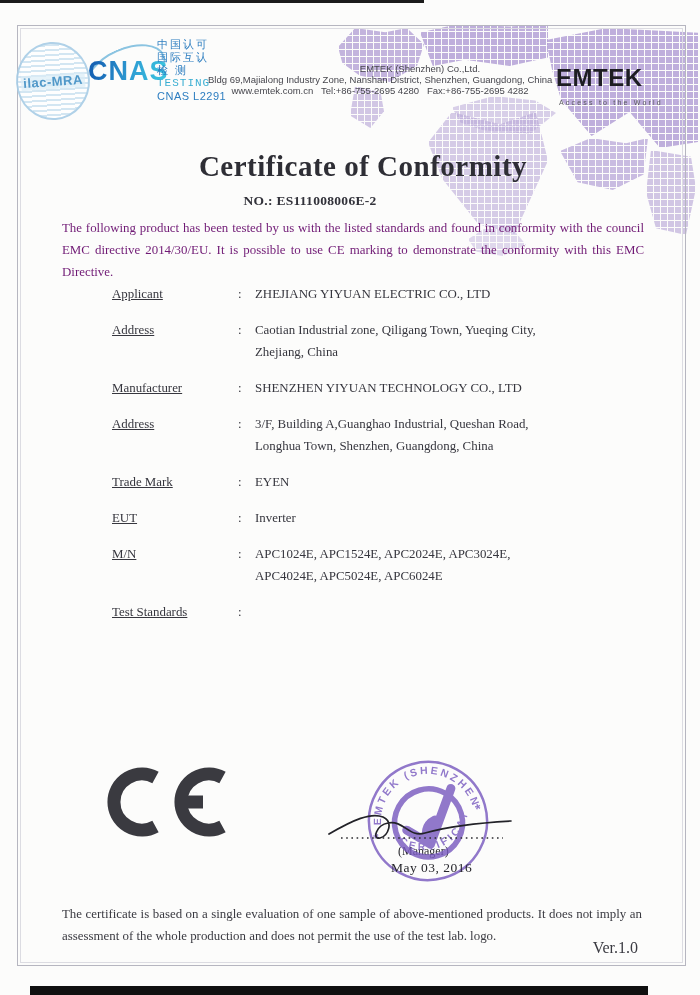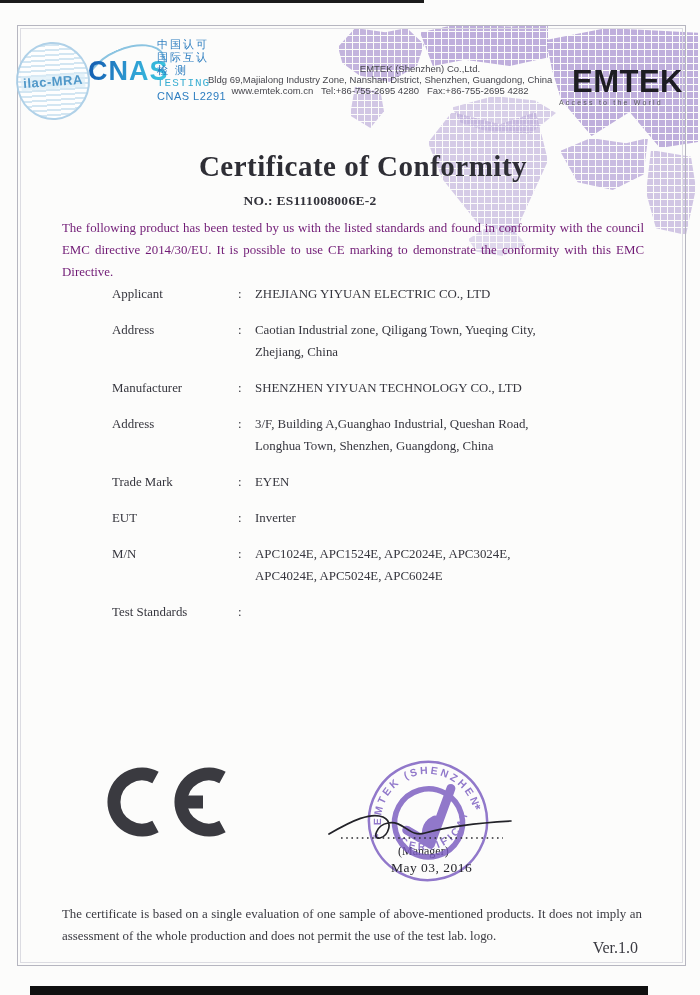--- a/index.html
+++ b/index.html
@@ -33,38 +33,38 @@
   .cnas-swoosh{position:absolute;left:84px;top:48px;width:80px;height:44px;z-index:2;border-radius:50%;
     border:2px solid rgba(46,150,205,.55);border-bottom-color:transparent;border-left-color:transparent;transform:rotate(-24deg);}
   .cnas-cn{position:absolute;left:157px;top:38px;z-index:2;color:#2c7dc0;line-height:13px;
     font-size:11px;letter-spacing:2px;font-family:"Liberation Sans",sans-serif;}
   .cnas-cn .cyan{color:#3aaed2;font-family:Liberation Mono, monospace;}
   .cnas-cn div{white-space:pre;}
   .hq{position:absolute;left:208px;top:63px;width:344px;z-index:2;text-align:center;
     font-family:"Liberation Sans",sans-serif;font-size:9.5px;line-height:11px;color:#46464d;}
   .hq .l1{margin-left:80px;white-space:pre;}
   .hq .l2,.hq .l3{white-space:pre;}
-  .emtek{position:absolute;left:572px;top:64px;z-index:2;font-family:"Liberation Sans",sans-serif;
-    font-weight:bold;font-size:31px;letter-spacing:.5px;color:#1d1d22;transform:scaleY(1.02);}
+  .emtek{position:absolute;left:556px;top:64px;z-index:2;font-family:"Liberation Sans",sans-serif;
+    font-weight:bold;font-size:24px;letter-spacing:.5px;color:#1d1d22;transform:scaleY(1.02);}
   .emtek-tag{position:absolute;left:559px;top:99px;z-index:2;font-family:"Liberation Sans",sans-serif;
     font-size:7px;letter-spacing:2.2px;color:#5a5a60;white-space:pre;}
 
   
   .title{position:absolute;left:0;top:150px;width:700px;text-align:center;z-index:2;
     font-weight:bold;font-size:29px;color:#2e2e35;letter-spacing:.5px;padding-left:13px;}
   .cert-no{position:absolute;left:0;top:193px;width:620px;text-align:center;z-index:2;
     font-weight:bold;font-size:13.5px;color:#32323a;letter-spacing:.3px;}
 
   .intro{position:absolute;left:62px;top:217px;width:582px;z-index:2;
     font-size:12.9px;line-height:22px;color:#701a75;text-align:justify;}
 
   
   .fields{position:absolute;left:112px;top:283px;width:500px;z-index:2;color:#36363e;}
   .frow{display:flex;margin-bottom:14px;font-size:12.9px;line-height:22px;}
-  .flabel{width:126px;flex:none;}
+  .flabel{width:126px;flex:none;text-decoration:underline;}
   .fcolon{width:17px;flex:none;}
   .fvalue{flex:1;}
 
   
   .ce{position:absolute;left:100px;top:764px;z-index:2;}
 
   
   .sig-title{position:absolute;left:398px;top:844px;z-index:2;font-size:12px;color:#26262c;}
   .sig-date{position:absolute;left:391px;top:860px;z-index:4;font-size:13.5px;color:#26262c;letter-spacing:.5px;}
   .stamp{position:absolute;left:365px;top:758px;z-index:3;transform:rotate(-16deg);opacity:.82;}

